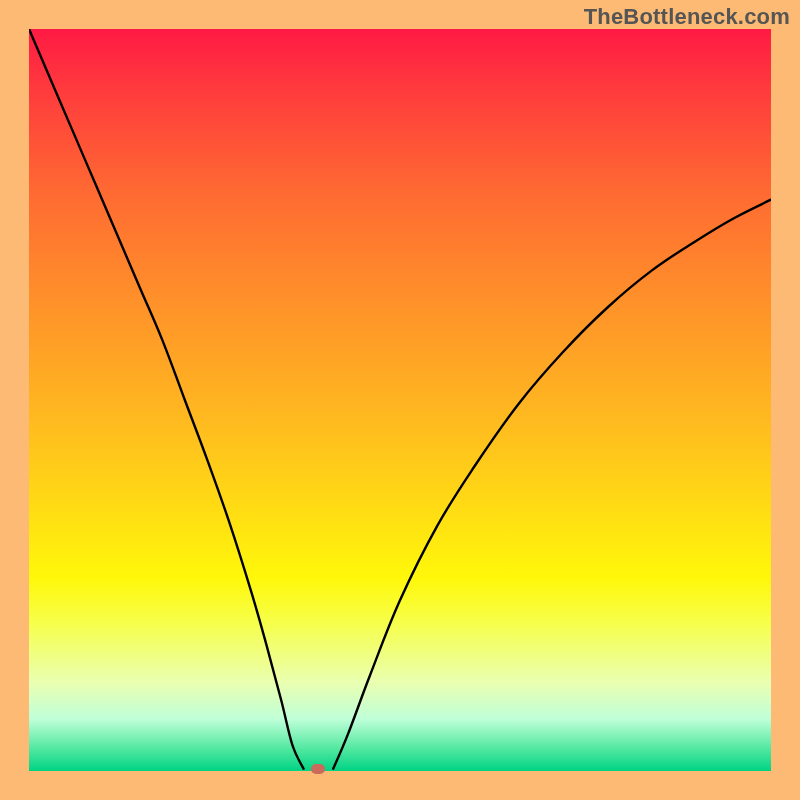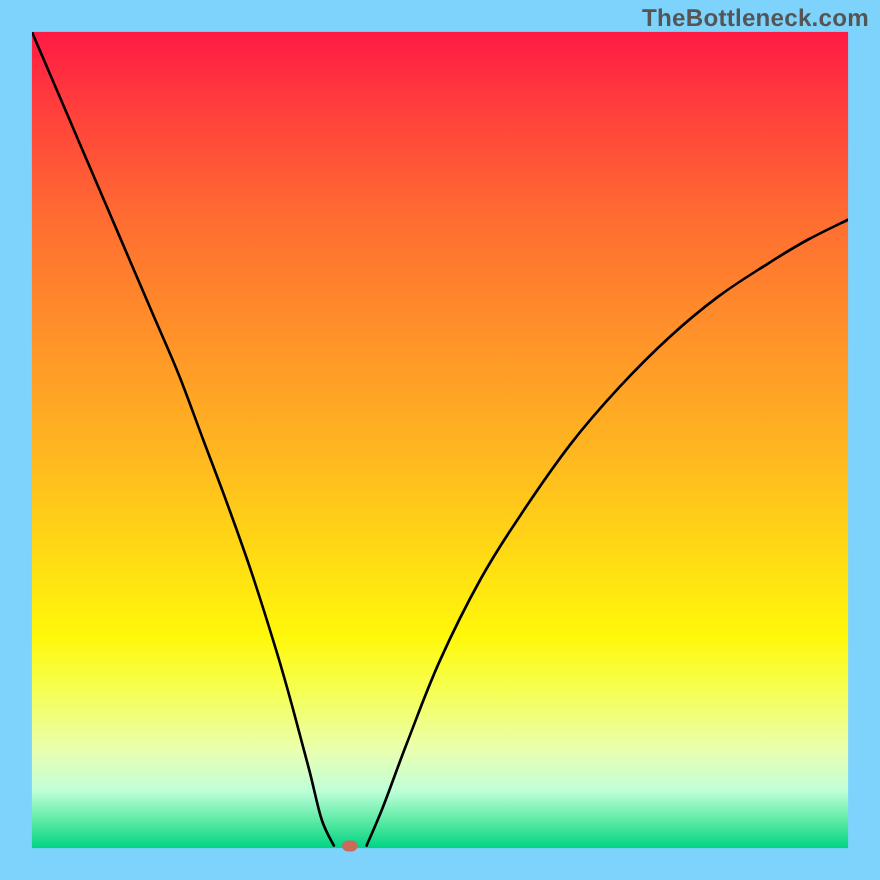--- a/index.html
+++ b/index.html
@@ -8,21 +8,21 @@
     width: 800px;
     height: 800px;
     background: #000;
     overflow: hidden;
     font-family: Arial, Helvetica, sans-serif;
   }
   .frame {
     position: absolute;
     left: 0; top: 0;
     width: 800px; height: 800px;
-    background: #7dd3fc;
+    background: #fdba74;
   }
   .plot-area {
     position: absolute;
     left: 29px;
     top: 29px;
     width: 742px;
     height: 742px;
     
     background: linear-gradient(to bottom,
       #ff1a44 0%,

